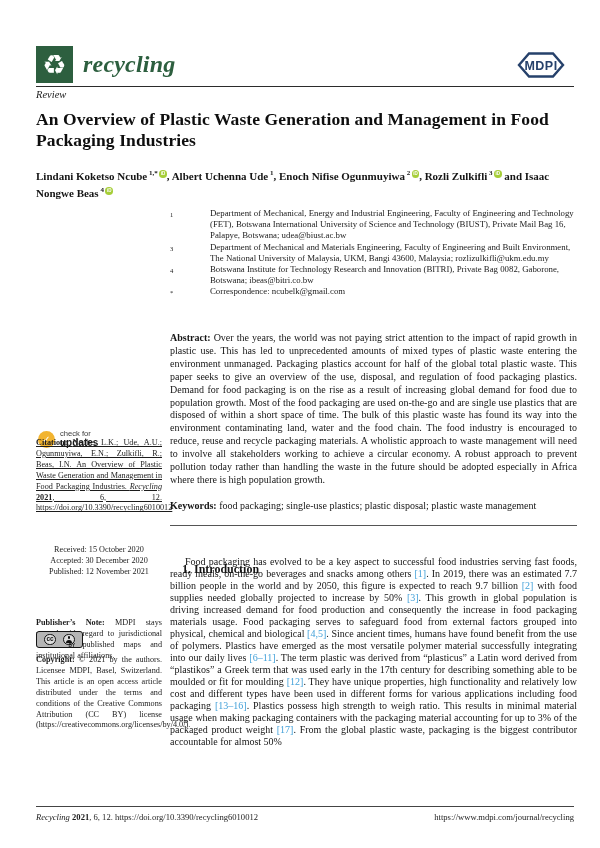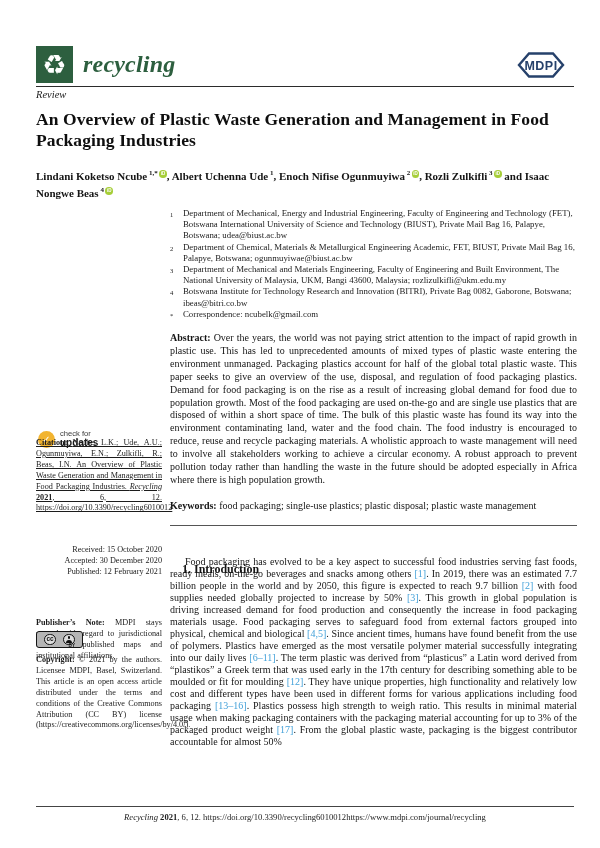--- a/index.html
+++ b/index.html
@@ -25,55 +25,55 @@
   .title{position:absolute;top:109px;left:36px;width:545px;font-size:17.5px;font-weight:700;line-height:21px;color:#0e0e0e;letter-spacing:.1px;}
   .authors{position:absolute;top:166px;left:36px;width:545px;font-size:11px;font-weight:700;line-height:14.5px;}
   .authors .asup{font-size:7px;font-weight:700;}
   .orcid{display:inline-block;width:7.5px;height:7.5px;border-radius:50%;background:var(--orcid);color:#fff;
          font-family:"Liberation Sans",sans-serif;font-size:4.5px;font-weight:700;text-align:center;line-height:8px;
          vertical-align:super;margin-left:1.5px;}
   
   .affils{position:absolute;top:208px;left:170px;width:407px;font-size:8.8px;line-height:11.2px;color:var(--soft);}
   .affil-row{display:flex;}
   .affil-marker{width:9px;min-width:9px;text-align:left;font-size:6.6px;padding-top:1px;margin-right:4px;}
-  .affil-text{flex:1;}
+  .affil-text{flex:1;margin-left:27px;}
   
   .abstract{position:absolute;top:332px;left:170px;width:407px;font-size:10px;line-height:12.9px;text-align:justify;}
   .abstract b,.kw b{font-weight:700;}
   .kw{position:absolute;top:500px;left:170px;width:407px;font-size:10px;line-height:12.9px;}
   .kw-rule{position:absolute;top:525px;left:170px;width:407px;border-top:1px solid #555;}
   
   .sec-head{position:absolute;top:562px;left:170px;width:407px;font-size:12px;font-weight:700;margin-left:12px;}
   .body-par{position:absolute;top:556px;left:170px;width:407px;font-size:10px;line-height:12px;text-align:justify;text-indent:15px;}
   .cite{color:var(--link);}
   
   .cfu{position:absolute;top:430px;left:38px;display:flex;align-items:center;gap:5px;cursor:pointer;}
   .cfu-circle{width:17px;height:17px;border-radius:50%;background:var(--badge);color:#fff;display:flex;align-items:center;justify-content:center;
               font-family:"DejaVu Sans",sans-serif;font-size:10px;font-weight:700;}
   .cfu-text{font-family:Liberation Sans, sans-serif;font-size:7.6px;line-height:8.6px;color:#3a3a3a;}
   .cfu-text .l2{font-weight:700;color:#1c1c1c;font-size:10px;}
   .side{position:absolute;left:36px;width:126px;font-size:8.2px;line-height:10.9px;color:#1c1c1c;text-align:justify;}
   .side b{font-weight:700;}
   .side .it{font-style:italic;}
   .citation-blk{top:438px;text-decoration:underline;}
-  .dates-blk{top:545px;text-align:right;}
+  .dates-blk{top:545px;text-align:center;}
   .pubnote-blk{top:586px;margin-top:32px;}
   .copyright-blk{top:655px;}
   .ccbadge{position:absolute;top:631px;left:36px;width:47px;height:17px;background:#b5b5b5;border:1.6px solid #141414;border-radius:3px;
            display:flex;align-items:center;justify-content:space-evenly;cursor:pointer;}
   .cc-circ{width:11.5px;height:11.5px;border:1.6px solid #111;border-radius:50%;background:#dcdcdc;
            display:flex;align-items:center;justify-content:center;position:relative;}
   .cc-txt{font-family:"Liberation Sans",sans-serif;font-weight:700;font-size:6.5px;color:#111;line-height:1;}
   .person{position:relative;width:7px;height:7px;display:block;}
   .person::before{content:"";position:absolute;top:0;left:2.1px;width:2.7px;height:2.7px;border-radius:50%;background:#111;}
   .person::after{content:"";position:absolute;bottom:0;left:.6px;width:5.8px;height:3.4px;border-radius:3px 3px 0 0;background:#111;}
   .by-txt{position:absolute;bottom:-1px;right:7px;font-family:"Liberation Sans",sans-serif;font-weight:700;font-size:4.6px;color:#111;}
   
   .footer-rule{position:absolute;top:806px;left:36px;right:26px;border-top:1px solid #444;}
-  .footer{position:absolute;top:812px;left:36px;right:26px;display:flex;justify-content:center;font-size:8.6px;color:#1c1c1c;}
+  .footer{position:absolute;top:812px;left:36px;right:26px;display:flex;justify-content:space-between;font-size:8.6px;color:#1c1c1c;}
   .footer .it{font-style:italic;}
   .footer b{font-weight:700;}
 </style>
 </head>
 <body>
 
 <div class="page">
 
   <div class="header">
     <div class="logo-lockup">
@@ -90,24 +90,20 @@
   <div class="header-rule"></div>
 
   <div class="review-label">Review</div>
   <h1 class="title">An Overview of Plastic Waste Generation and Management in Food Packaging Industries</h1>
   <div class="authors"><span>Lindani Koketso Ncube</span><sup class="asup"> 1,*</sup><span class="orcid">iD</span>, <span>Albert Uchenna Ude</span><sup class="asup"> 1</sup>, <span>Enoch Nifise Ogunmuyiwa</span><sup class="asup"> 2</sup><span class="orcid">iD</span>, <span>Rozli Zulkifli</span><sup class="asup"> 3</sup><span class="orcid">iD</span> <span>and Isaac Nongwe Beas</span><sup class="asup"> 4</sup><span class="orcid">iD</span></div>
 
   <div class="affils">
       <div class="affil-row">
         <span class="affil-marker">1</span>
         <span class="affil-text">Department of Mechanical, Energy and Industrial Engineering, Faculty of Engineering and Technology (FET), Botswana International University of Science and Technology (BIUST), Private Mail Bag 16, Palapye, Botswana; udea@biust.ac.bw</span>
-      </div>
-      <div class="affil-row">
-        <span class="affil-marker">2</span>
-        <span class="affil-text">Department of Chemical, Materials &amp; Metallurgical Engineering Academic, FET, BIUST, Private Mail Bag 16, Palapye, Botswana; ogunmuyiwae@biust.ac.bw</span>
       </div>
       <div class="affil-row">
         <span class="affil-marker">3</span>
         <span class="affil-text">Department of Mechanical and Materials Engineering, Faculty of Engineering and Built Environment, The National University of Malaysia, UKM, Bangi 43600, Malaysia; rozlizulkifli@ukm.edu.my</span>
       </div>
       <div class="affil-row">
         <span class="affil-marker">4</span>
         <span class="affil-text">Botswana Institute for Technology Research and Innovation (BITRI), Private Bag 0082, Gaborone, Botswana; ibeas@bitri.co.bw</span>
       </div>
       <div class="affil-row">
@@ -141,21 +137,21 @@
   </div>
 
   <div class="side citation-blk">
     <b>Citation:</b>
     <span>Ncube, L.K.; Ude, A.U.; Ogunmuyiwa, E.N.; Zulkifli, R.; Beas, I.N. An Overview of Plastic Waste Generation and Management in Food Packaging Industries. </span><span class="it">Recycling </span><b>2021</b><span>, 6, 12. https://doi.org/10.3390/recycling6010012</span>
   </div>
 
   <div class="side dates-blk">
     <div>Received: 15 October 2020</div>
     <div>Accepted: 30 December 2020</div>
-    <div>Published: 12 February 2021</div>
+    <div>Published: 12 November 2021</div>
   </div>
 
   <div class="side pubnote-blk">
     <b>Publisher’s Note:</b>
     <span>MDPI stays neutral with regard to jurisdictional claims in published maps and institutional affiliations.</span>
   </div>
 
   <div class="ccbadge">
     <span class="cc-circ">
         <span class="cc-txt">cc</span>

